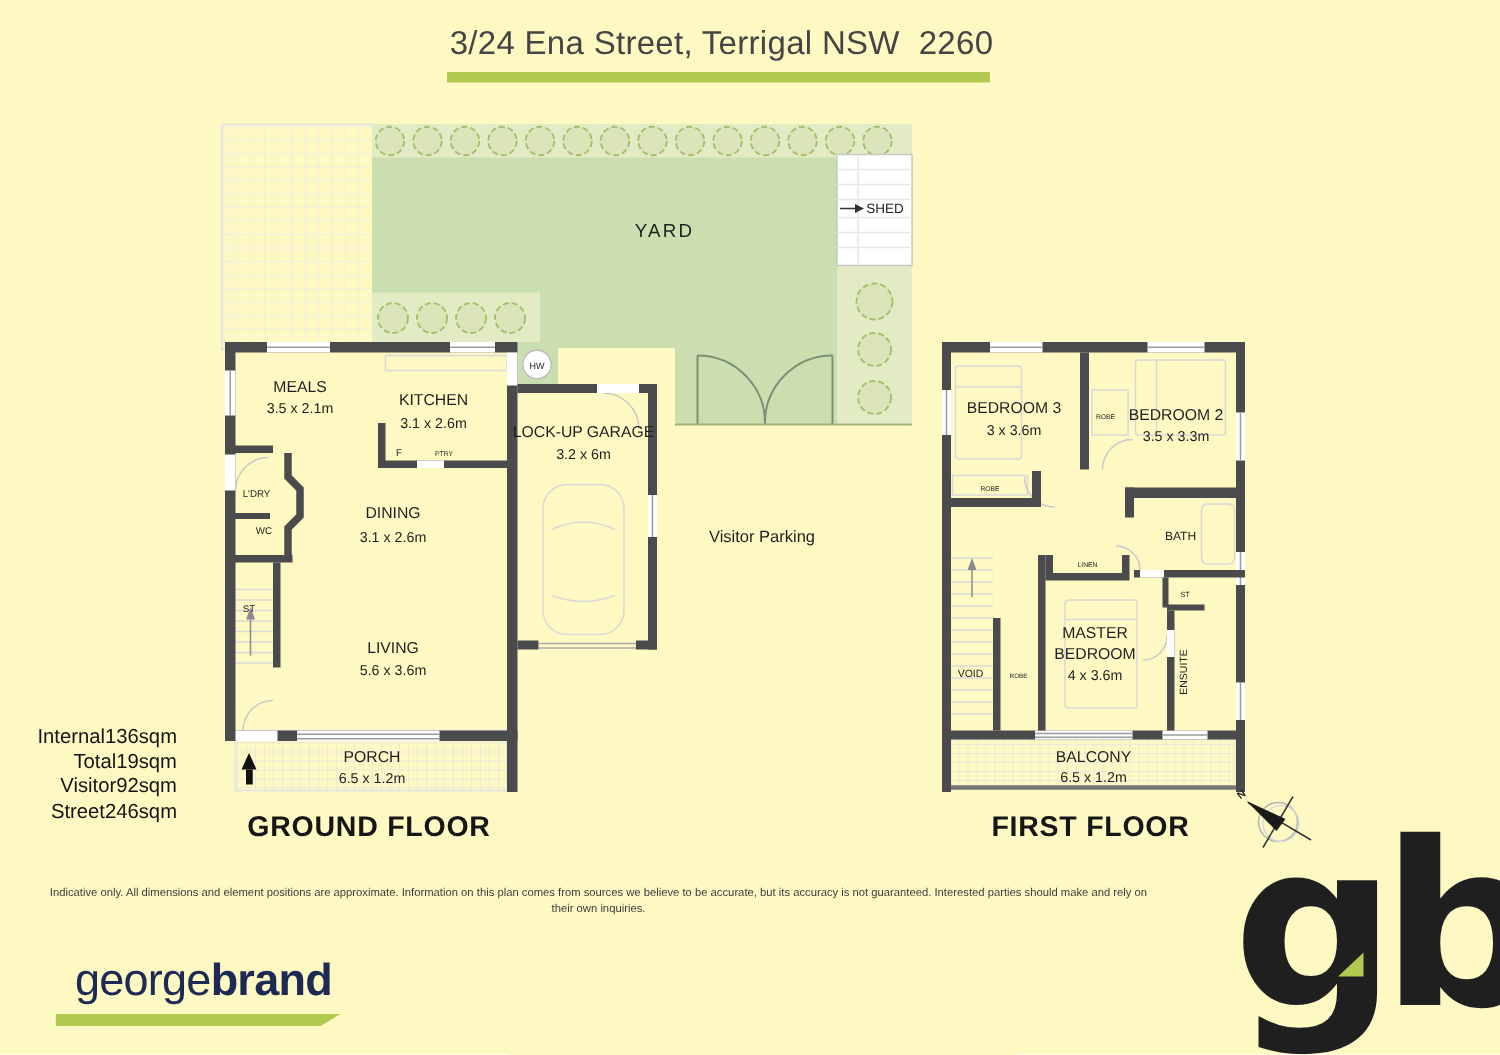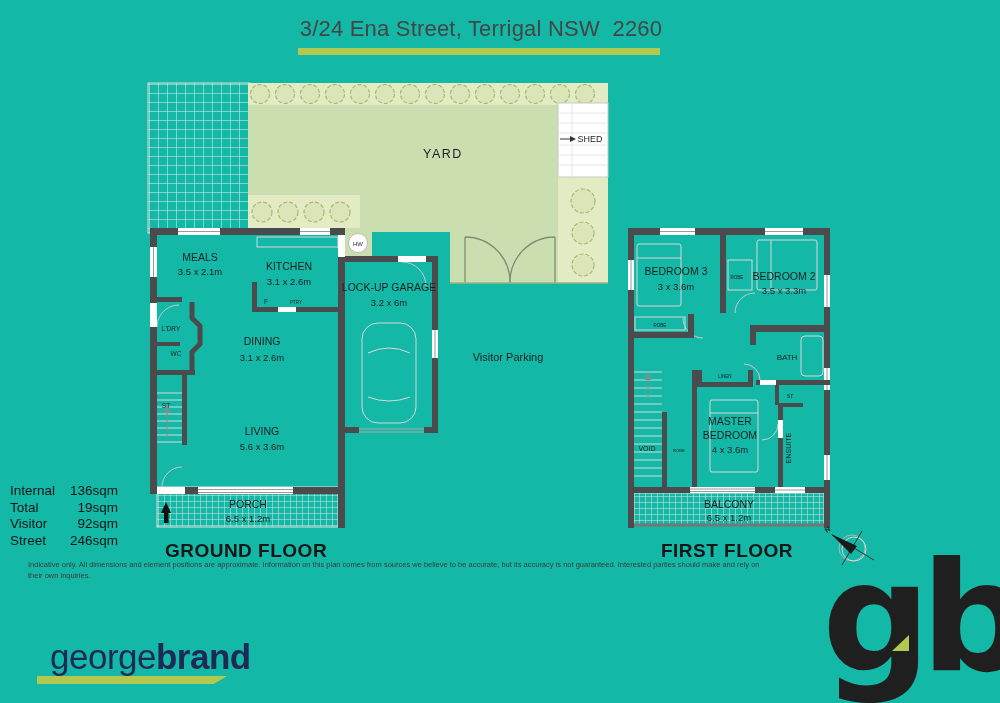--- a/index.html
+++ b/index.html
@@ -1,25 +1,25 @@
 <!DOCTYPE html>
 <html><head>
 <meta charset="utf-8">
 <style>
   html,body{margin:0;padding:0;background:#fff;}
-  #stage{position:relative;width:1000px;height:703px;background:#14b8a6;overflow:hidden;
+  #stage{position:relative;width:1000px;height:703px;background:#fef9c3;overflow:hidden;
          font-family:"Liberation Sans",sans-serif;}
   .abs{position:absolute;}
   #title{left:281px;top:16px;width:400px;text-align:center;font-size:22px;color:#454545;
          white-space:pre;letter-spacing:.2px;}
   #title-bar{left:298px;top:48px;width:362px;height:7px;}
   #areas{left:10px;top:483px;width:108px;font-size:13.5px;color:#141414;}
-  .area-row{display:flex;justify-content:space-between;line-height:16.5px;}
-  #disclaimer{left:28px;top:560px;width:742px;font-size:7.5px;line-height:10.5px;color:#3c3c3c;}
-  #brandname{left:50px;top:637px;font-size:35px;color:#1e2a56;letter-spacing:-.5px;}
+  .area-row{display:flex;justify-content:flex-end;line-height:16.5px;}
+  #disclaimer{left:28px;top:590px;width:742px;font-size:7.5px;line-height:10.5px;color:#3c3c3c;text-align:center;}
+  #brandname{left:50px;top:637px;font-size:30px;color:#1e2a56;letter-spacing:-.5px;}
   #brandname .reg{font-weight:400;}
   #brandname .bold{font-weight:700;}
   #brand-bar{left:37px;top:676px;width:190px;height:8px;
              clip-path:polygon(0 0,100% 0,93% 100%,0 100%);}
   svg{overflow:visible;display:block;}
   svg text{font-family:"Liberation Sans",sans-serif;fill:#1f1f1f;}
   .room{font-size:10.5px;}
   .dims{font-size:9.5px;}
   .tiny{font-size:6.5px;}
   .micro{font-size:4.5px;}

